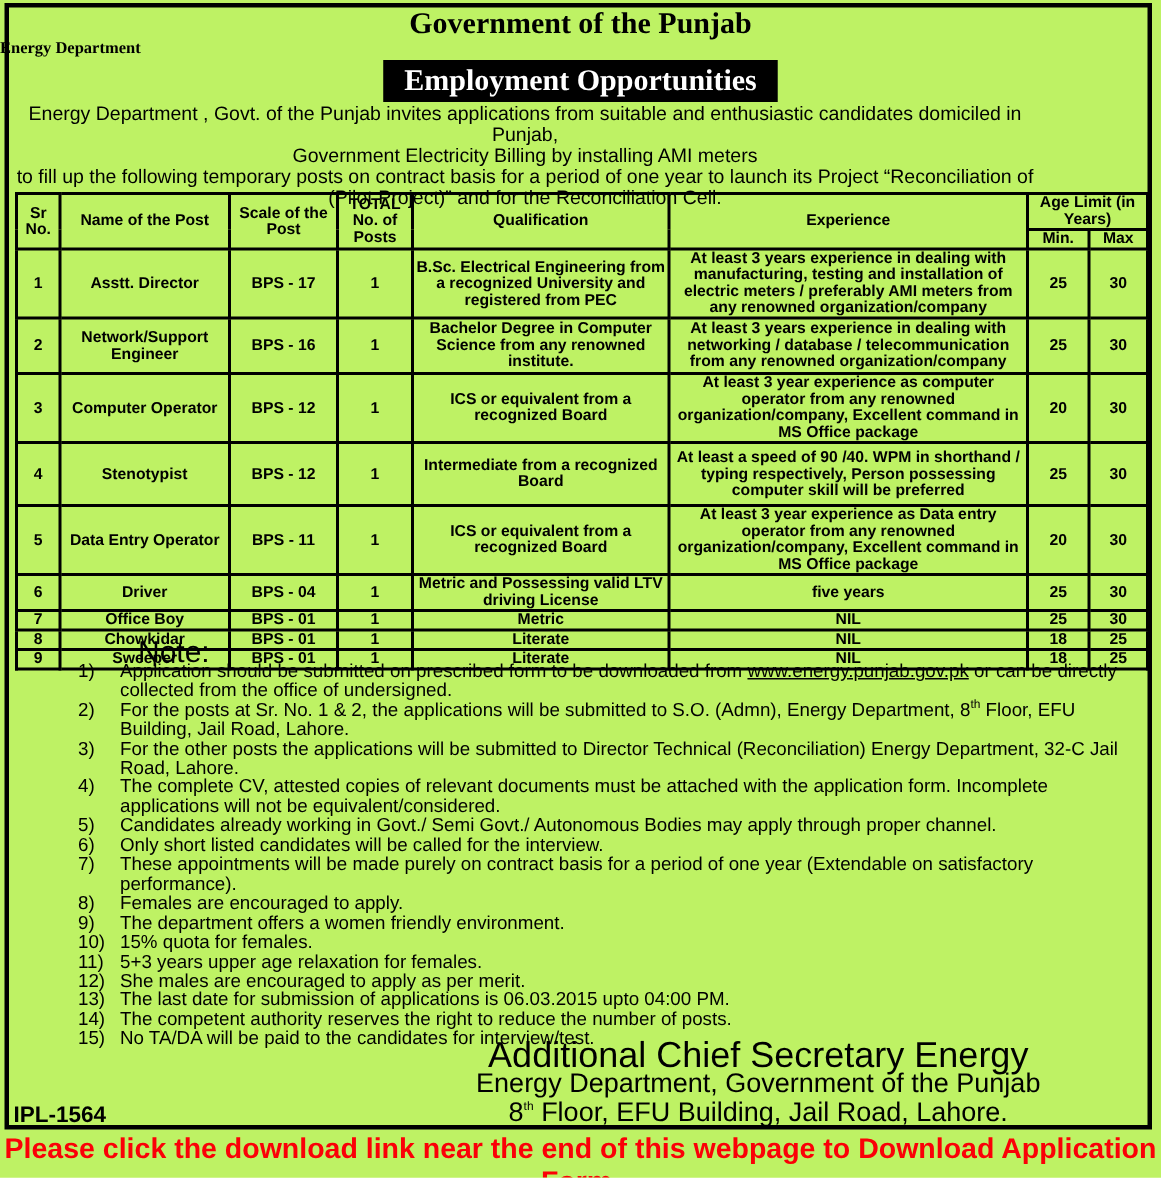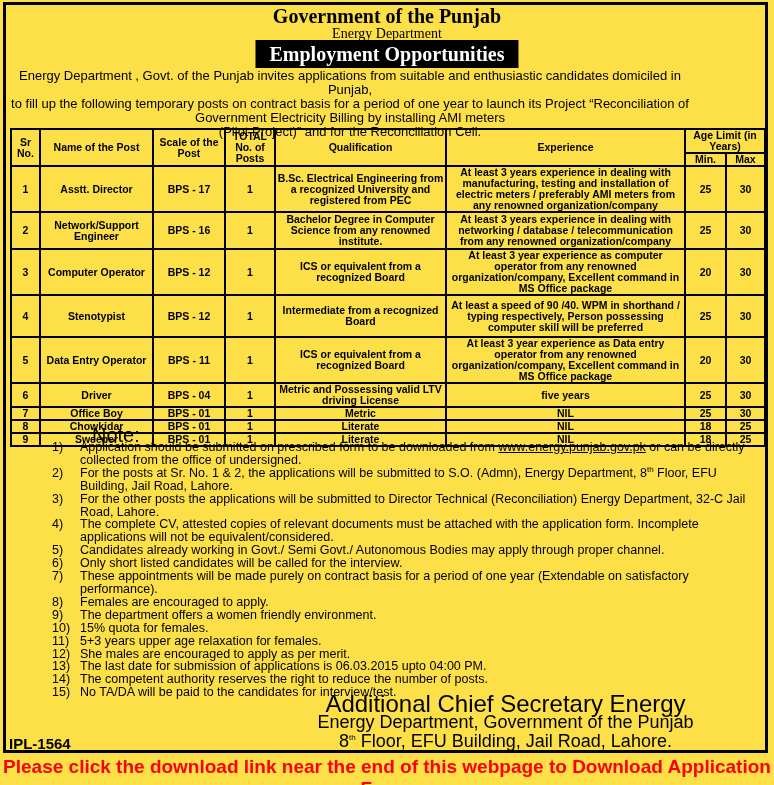--- a/index.html
+++ b/index.html
@@ -1,23 +1,23 @@
 <!DOCTYPE html>
 <html><head>
 <meta charset="utf-8">
 <style>
   * { margin:0; padding:0; box-sizing:border-box; }
   body { background:#ffffff; font-family:"Liberation Sans", sans-serif; color:#000; }
-  .page { position:relative; width:774px; height:785px; background:#fde047; overflow:hidden; }
+  .page { position:relative; width:774px; height:785px; background:#bef264; overflow:hidden; }
   .frame { position:absolute; left:3px; top:2px; width:765px; height:751px; border:3px solid #000; }
 
   .title1 { position:absolute; top:5px; left:0; width:100%; text-align:center;
             font-family:"Liberation Serif", serif; font-weight:bold; font-size:20px; }
-  .title2 { position:absolute; top:26px; left:0; width:100%; text-align:center;
-            font-family:"Liberation Serif", serif; font-weight:normal; font-size:14px; }
+  .title2 { position:absolute; top:26px; left:0; width:100%; text-align:left;
+            font-family:"Liberation Serif", serif; font-weight:bold; font-size:11px; }
   .banner { position:absolute; top:40px; left:50%; transform:translateX(-50%);
             background:#000; color:#fff; font-family:"Liberation Serif", serif;
             font-weight:bold; font-size:20px; line-height:28px; height:28px;
             padding:0 14px; white-space:nowrap; }
 
   .intro { position:absolute; top:69px; left:6px; width:688px; text-align:center;
            font-size:13px; line-height:14px; }
 
   table.jobs { position:absolute; top:128px; left:10px; width:754px;
                border-collapse:collapse; table-layout:fixed; }
@@ -59,22 +59,22 @@
 
 <div class="page">
   <div class="frame"></div>
 
   <div class="title1">Government of the Punjab</div>
   <div class="title2">Energy Department</div>
   <div class="banner">Employment Opportunities</div>
 
   <div class="intro">
     <div>Energy Department , Govt. of the Punjab invites applications from suitable and enthusiastic candidates domiciled in Punjab,</div>
+    <div>Government Electricity Billing by installing AMI meters</div>
     <div>to fill up the following temporary posts on contract basis for a period of one year to launch its Project “Reconciliation of</div>
-    <div>Government Electricity Billing by installing AMI meters</div>
     <div>(Pilot Project)” and for the Reconciliation Cell.</div>
   </div>
 
   <table class="jobs">
     <colgroup>
       <col style="width:29px">
         <col style="width:113px">
         <col style="width:72px">
         <col style="width:50px">
       <col style="width:171px">

